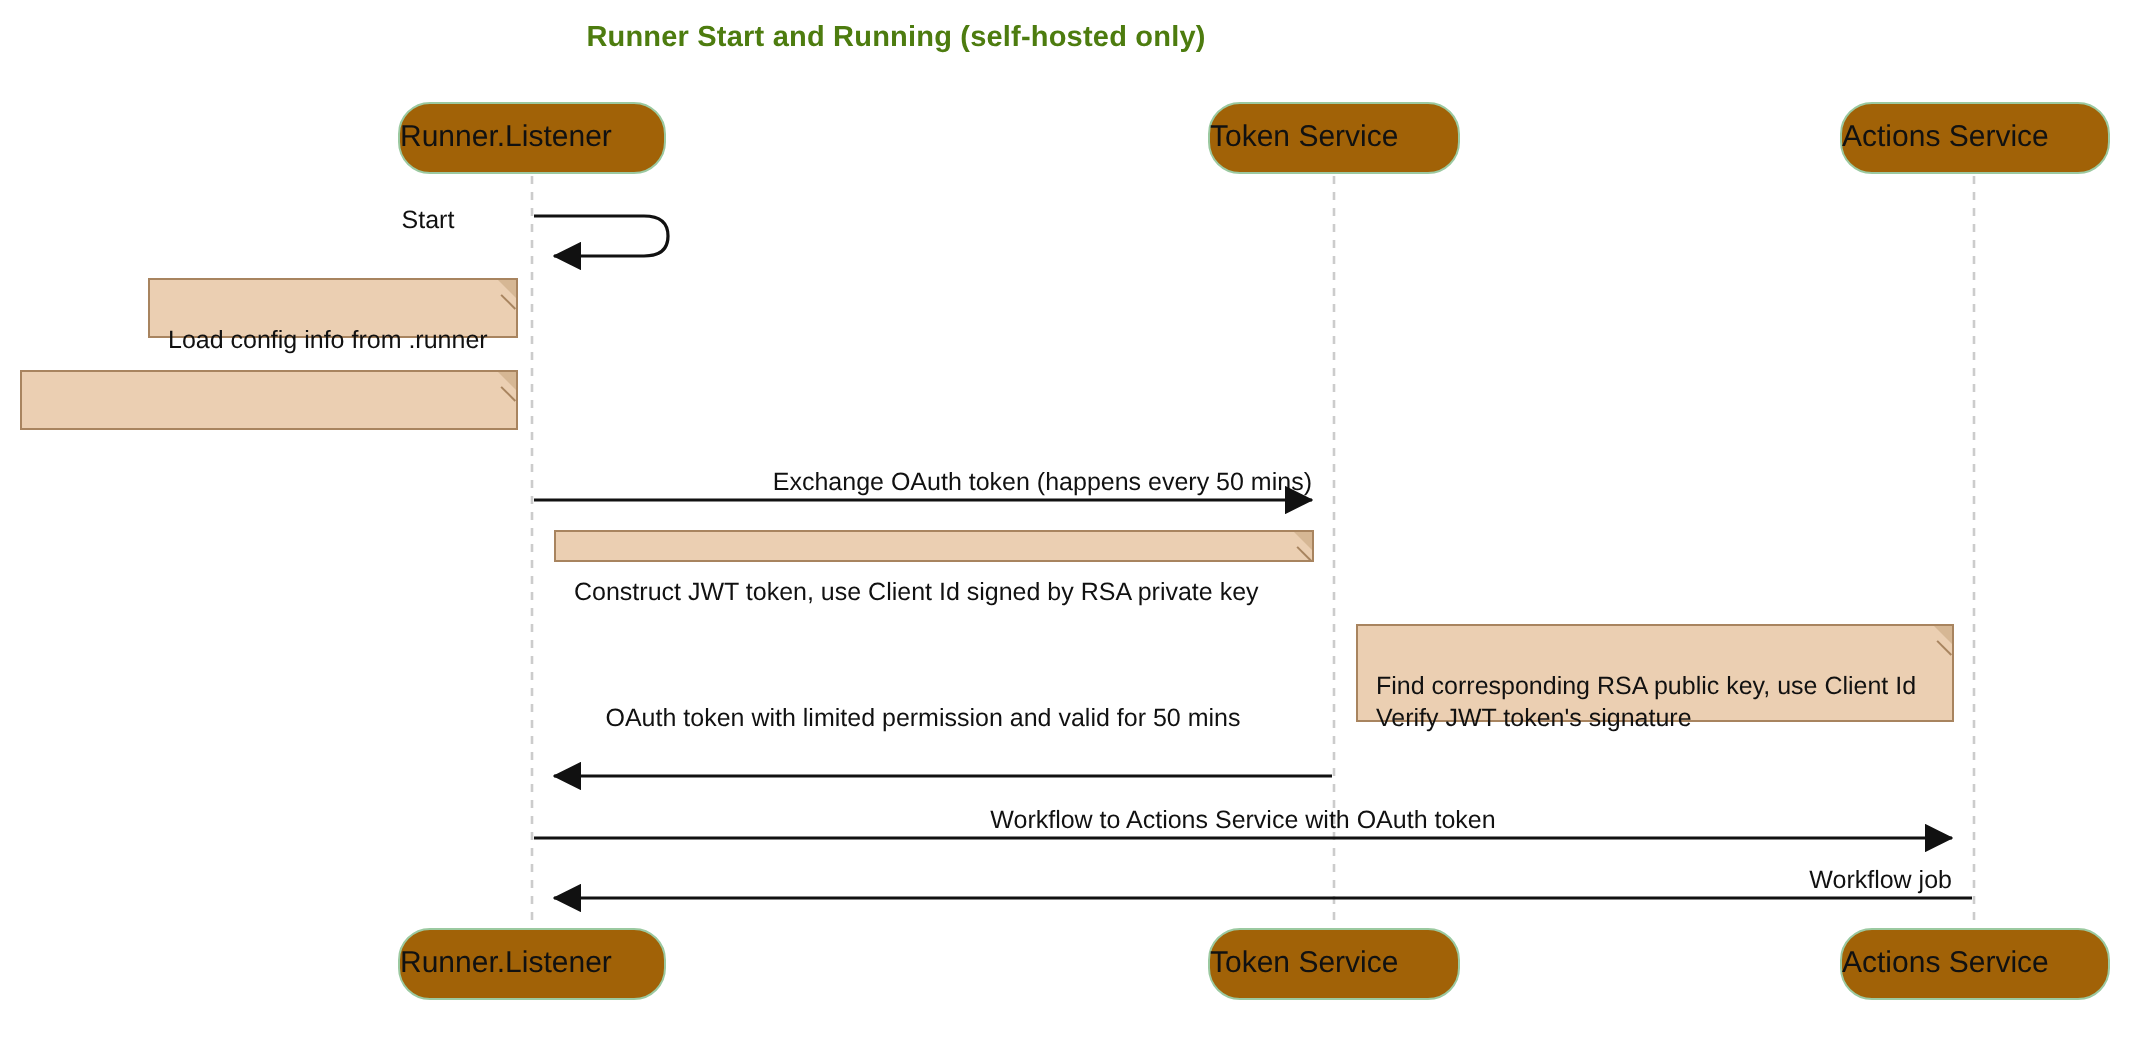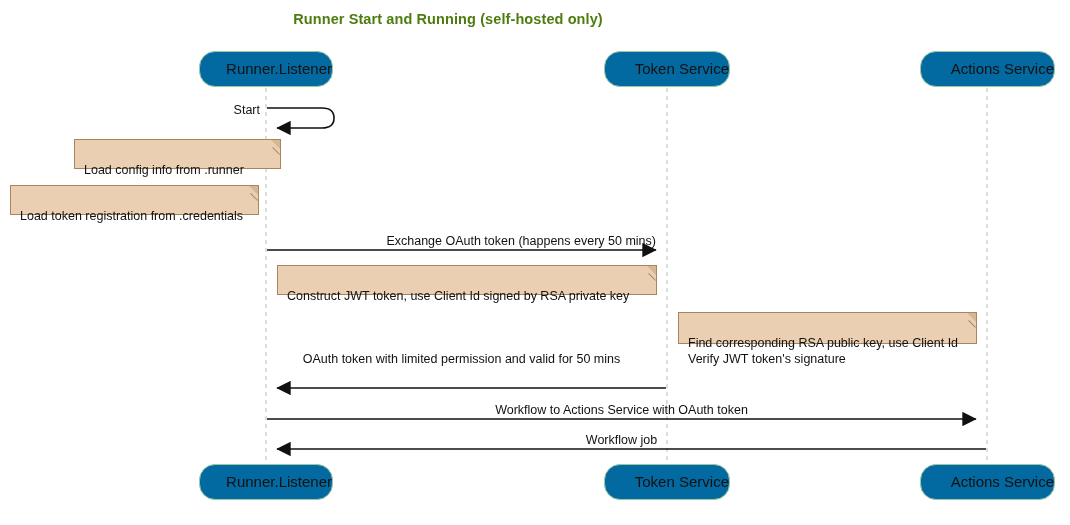--- a/index.html
+++ b/index.html
@@ -41,26 +41,26 @@
     top: 0;
     width: 1070px;
     height: 525px;
     pointer-events: none;
   }
 
   
   .participant {
     position: absolute;
     box-sizing: border-box;
-    background: #0369a1;
+    background: #a16207;
     border: 1px solid #9bc9a0;
     border-radius: 16px;
     height: 36px;
     line-height: 34px;
-    text-align: right;
+    text-align: left;
     font-size: 15px;
     color: #111111;
     white-space: nowrap;
   }
 
   
   .note {
     position: absolute;
     box-sizing: border-box;
     background: #ebcfb2;
@@ -93,21 +93,21 @@
 
   
   .msg-label {
     position: absolute;
     font-size: 12.5px;
     color: #111111;
     white-space: nowrap;
     text-align: center;
   }
   .msg-label.right-aligned {
-    text-align: right;
+    text-align: center;
   }
 </style>
 </head>
 <body>
 
 <div id="diagram-root">
 
   <div class="diagram-title">Runner Start and Running (self-hosted only)</div>
 
   <svg id="wire-layer" viewBox="0 0 1070 525" width="1070" height="525">
@@ -160,40 +160,39 @@
   <div class="participant" style="left:920px; top:464px; width:135px;">Actions Service</div>
 
   <div class="msg-label right-aligned" style="left:168px; top:103px; width:92px;">Start</div>
 
   <div class="msg-label" style="left:267px; top:234px; width:389px;text-align:right;">Exchange OAuth token (happens every 50 mins)</div>
 
   <div class="msg-label" style="left:267px; top:352px; width:389px;">OAuth token with limited permission and valid for 50 mins</div>
 
   <div class="msg-label" style="left:267px; top:403px; width:709px;">Workflow to Actions Service with OAuth token</div>
 
-  <div class="msg-label" style="left:267px; top:433px; width:709px;">Workflow job</div>
+  <div class="msg-label" style="left:267px; top:433px; width:709px;text-align:right;">Workflow job</div>
 
-  <div class="note" style="left:74px; top:139px; width:207px; height:30px;">
+  <div class="note" style="left:74px; top:139px; width:185px; height:30px;">
     <span>Load config info from .runner</span>
     <span class="fold"></span>
     <span class="fold-edge"></span>
   </div>
 
   <div class="note" style="left:10px; top:185px; width:249px; height:30px;">
-    <span>Load token registration from .credentials</span>
     <span class="fold"></span>
     <span class="fold-edge"></span>
   </div>
 
-  <div class="note" style="left:277px; top:265px; width:380px; height:30px;">
+  <div class="note" style="left:277px; top:265px; width:380px; height:16px;">
     <span>Construct JWT token, use Client Id signed by RSA private key</span>
     <span class="fold"></span>
     <span class="fold-edge"></span>
   </div>
 
-  <div class="note" style="left:678px; top:312px; width:299px; height:32px;">
+  <div class="note" style="left:678px; top:312px; width:299px; height:49px;">
     <span>Find corresponding RSA public key, use Client Id
 Verify JWT token's signature</span>
     <span class="fold"></span>
     <span class="fold-edge"></span>
   </div>
 
 </div>
 
 </body></html>

